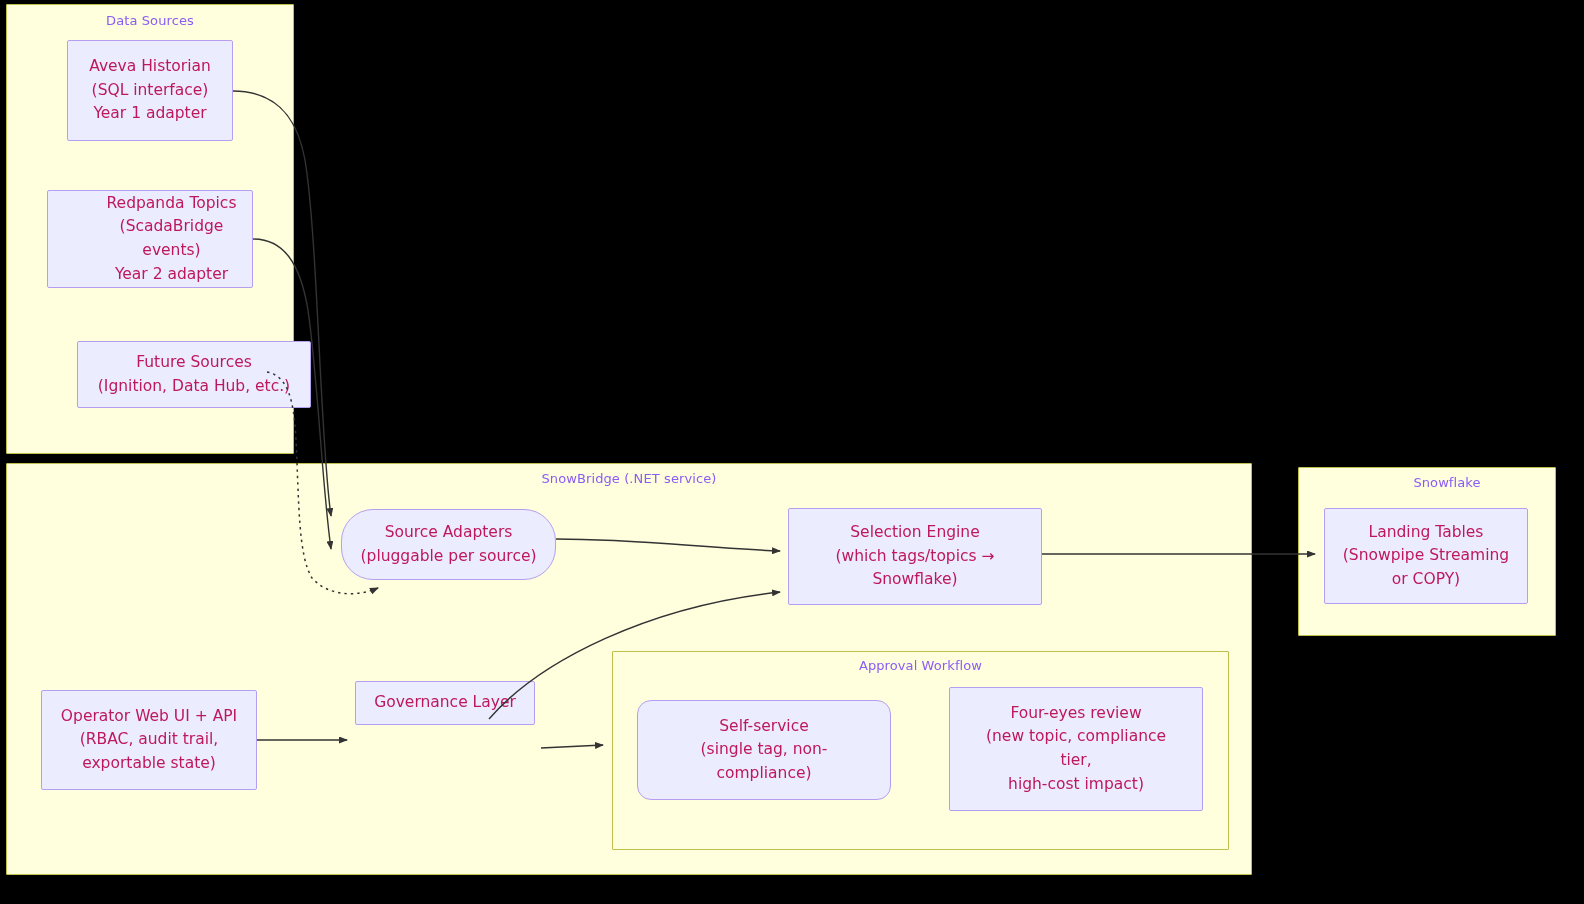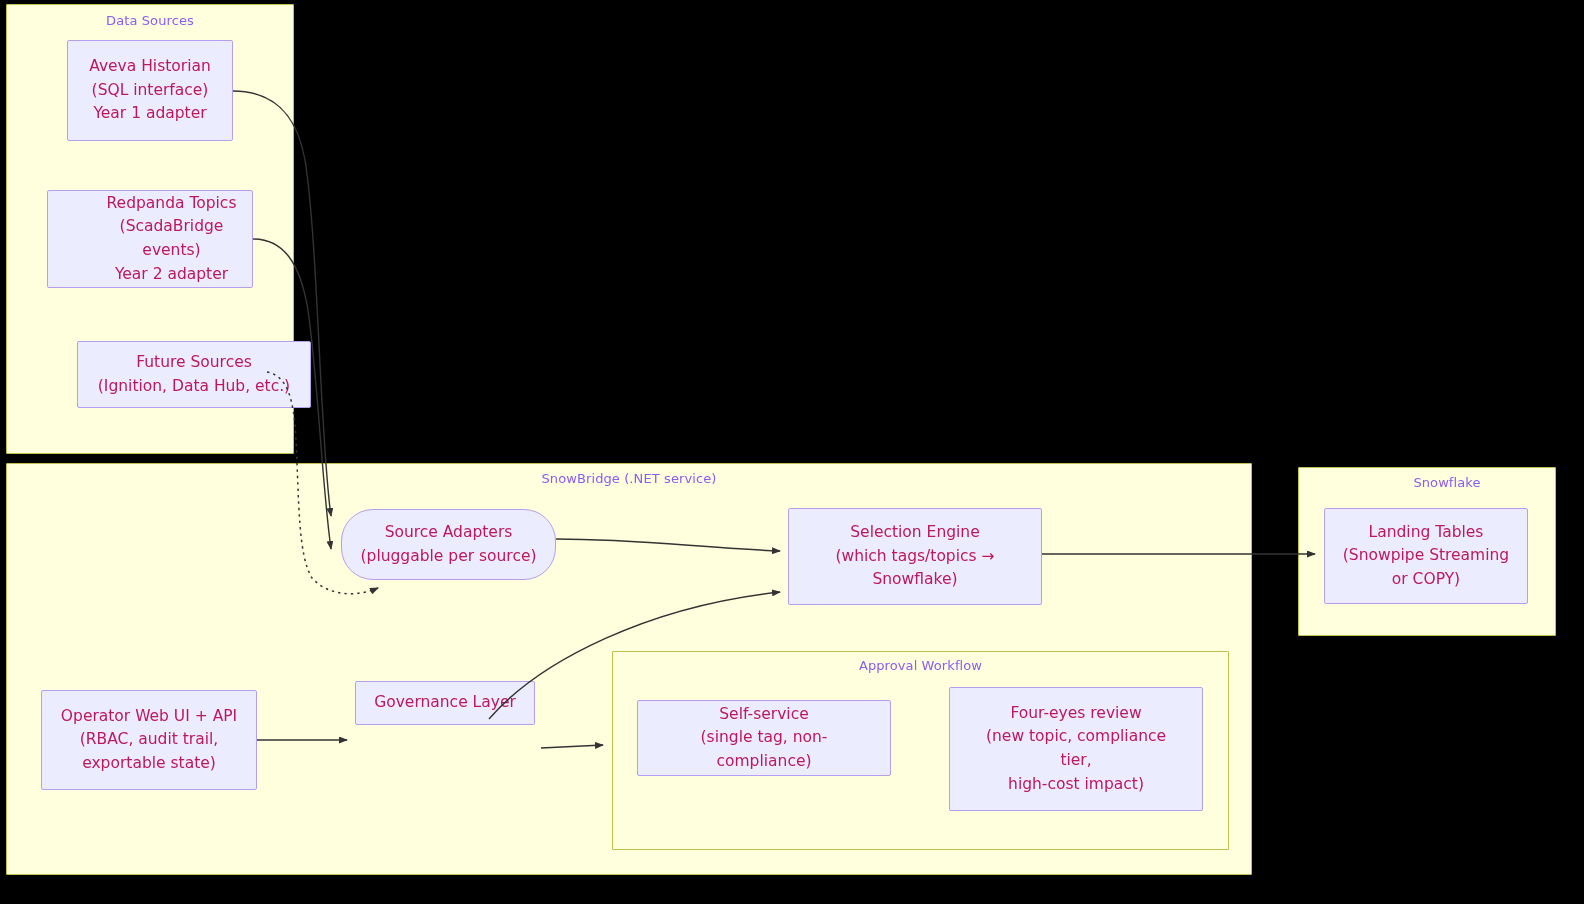--- a/index.html
+++ b/index.html
@@ -146,21 +146,21 @@
   <div class="node" style="left:1324px; top:508px; width:204px; height:96px;">
     <span class="node-label">Landing Tables
 (Snowpipe Streaming
 or COPY)</span>
   </div>
 
   <div class="node" style="left:355px; top:681px; width:180px; height:44px;">
     <span class="node-label">Governance Layer</span>
   </div>
 
-  <div class="node" style="left:637px; top:700px; width:254px; height:76px;">
+  <div class="node" style="left:637px; top:700px; width:254px; height:100px;border-radius:14px;">
     <span class="node-label">Self-service
 (single tag, non-
 compliance)</span>
   </div>
 
   <div class="node" style="left:949px; top:687px; width:254px; height:124px;">
     <span class="node-label">Four-eyes review
 (new topic, compliance
 tier,
 high-cost impact)</span>

